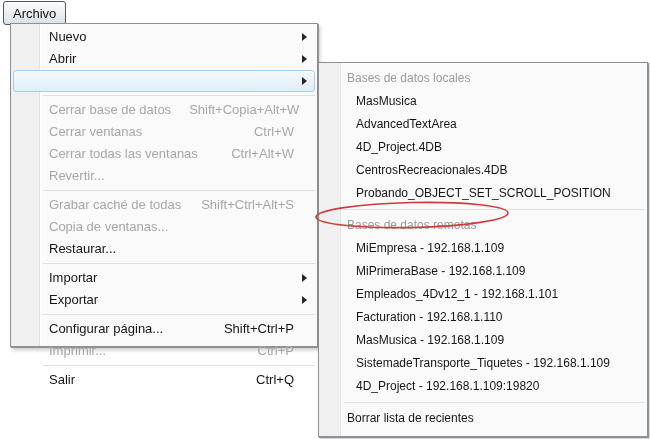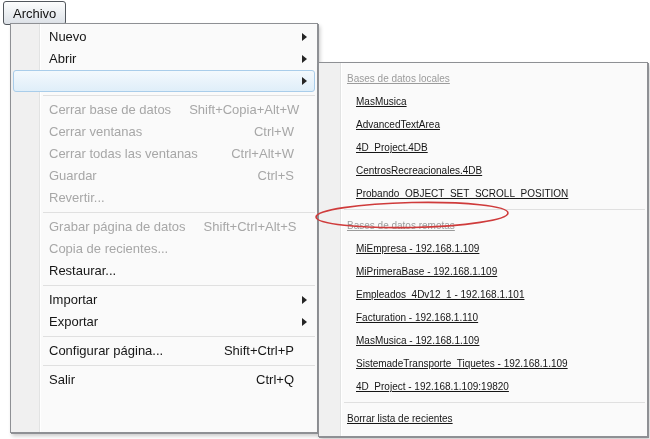--- a/index.html
+++ b/index.html
@@ -16,21 +16,21 @@
     box-sizing:border-box;cursor:default;
   }
 
   
   .menu{
     position:absolute;box-sizing:border-box;
     background:var(--menu-bg);
     border:1px solid var(--menu-border);
     box-shadow:1px 1px 0 var(--menu-border), 2px 3px 4px rgba(0,0,0,.22);
   }
-  .left-menu{left:10px;top:23px;width:308px;height:410px;z-index:1;text-align:right;}
+  .left-menu{left:10px;top:23px;width:308px;height:324px;z-index:1;text-align:right;}
   .submenu{left:318px;top:62px;width:330px;height:375px;z-index:2;}
   .gutter{
     position:absolute;left:0;top:0;bottom:0;width:28px;
     background:var(--gutter-bg);
     border-right:1px solid var(--gutter-line);
     box-shadow:1px 0 0 #ffffff;
   }
   .submenu .gutter{width:21px;}
   .rows{position:relative;z-index:1;padding-top:2px;}
   .submenu .rows{padding-top:4px;}
@@ -58,21 +58,21 @@
   .separator{
     height:1px;background:var(--separator);
     margin:3px 2px 3px 32px;
   }
   .submenu .separator{margin:4px 2px 4px 25px;}
 
   
   .sub-row{
     position:relative;height:23px;line-height:21px;box-sizing:border-box;
     margin:0 2px;border:1px solid transparent;border-radius:3px;
-    display:flex;align-items:flex-end;font-size:10px;cursor:default;white-space:nowrap;text-decoration:underline;
+    display:flex;align-items:flex-end;font-size:12px;cursor:default;white-space:nowrap;
   }
   .sub-header{padding-left:25px;color:var(--header-text);}
   .sub-item{padding-left:34px;color:var(--text);}
   .sub-action{padding-left:25px;color:var(--text);}
 
   
   .annotation{position:absolute;left:312px;top:199px;z-index:3;pointer-events:none;}
   .annotation ellipse{fill:none;stroke:var(--annotation-red);stroke-width:1.6;}
 </style>
 </head>
@@ -103,50 +103,50 @@
         </div>
         <div class="menu-item disabled">
           <span class="label">Cerrar ventanas</span>
           <span class="shortcut">Ctrl+W</span>
         </div>
         <div class="menu-item disabled">
           <span class="label">Cerrar todas las ventanas</span>
           <span class="shortcut">Ctrl+Alt+W</span>
         </div>
         <div class="menu-item disabled">
-          <span class="label">Guardar</span>
-          <span class="shortcut">Ctrl+S</span>
-        </div>
-        <div class="menu-item disabled">
           <span class="label">Revertir...</span>
         </div>
         <div class="separator"></div>
         <div class="menu-item disabled">
-          <span class="label">Grabar página de datos</span>
+          <span class="label">Grabar caché de todas</span>
           <span class="shortcut">Shift+Ctrl+Alt+S</span>
         </div>
         <div class="menu-item disabled">
-          <span class="label">Copia de recientes...</span>
+          <span class="label">Copia de ventanas...</span>
         </div>
         <div class="menu-item">
           <span class="label">Restaurar...</span>
         </div>
         <div class="separator"></div>
         <div class="menu-item">
           <span class="label">Importar</span>
           <span class="arrow"></span>
         </div>
         <div class="menu-item">
           <span class="label">Exportar</span>
           <span class="arrow"></span>
         </div>
         <div class="separator"></div>
         <div class="menu-item">
           <span class="label">Configurar página...</span>
           <span class="shortcut">Shift+Ctrl+P</span>
+        </div>
+        <div class="menu-item disabled">
+          <span class="label">Imprimir...</span>
+          <span class="shortcut">Ctrl+P</span>
         </div>
         <div class="separator"></div>
         <div class="menu-item">
           <span class="label">Salir</span>
           <span class="shortcut">Ctrl+Q</span>
         </div>
       </div>
   </div>
 
   <div class="menu submenu">

